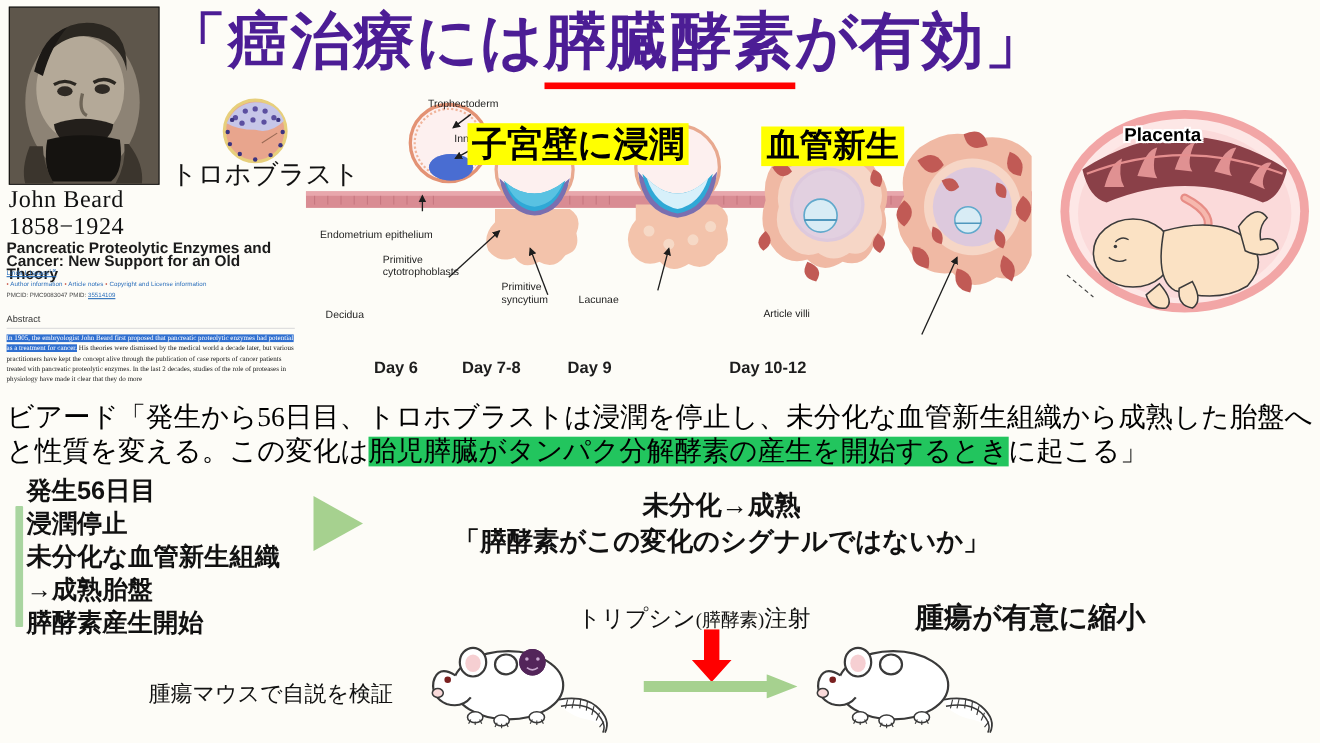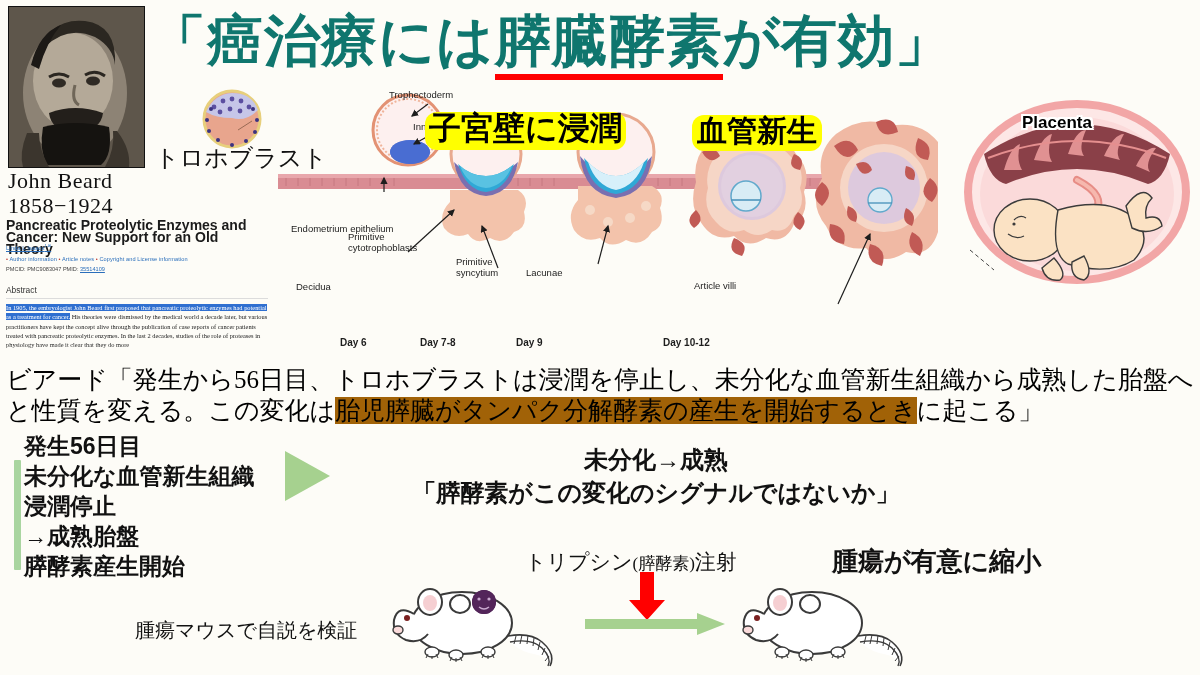--- a/index.html
+++ b/index.html
@@ -7,22 +7,22 @@
     width:1200px;height:675px;
     background:#fdfcf7;
     font-family:"Liberation Sans","DejaVu Sans",sans-serif;
     overflow:hidden;position:relative;
   }
   .slide{position:relative;width:1200px;height:675px;background:#fdfcf7;}
 
   
   #title{
     position:absolute;left:150px;top:2px;width:800px;height:78px;
-    font-family:Liberation Serif, serif;
-    font-size:56px;font-weight:700;color:#0f766e;letter-spacing:1px;
+    font-family:Liberation Mono, monospace;
+    font-size:56px;font-weight:700;color:#4c1d95;letter-spacing:1px;
     white-space:nowrap;line-height:78px;
   }
   #title .ul{
     border-bottom:6px solid #ff0000;padding-bottom:2px;
   }
 
   
   #paper{position:absolute;left:0;top:0;width:278px;height:358px;}
   #portrait{
     position:absolute;left:8px;top:6px;width:135px;height:160px;
@@ -65,27 +65,27 @@
   }
   #abstract-body .hl{background:#2f6fd0;color:#fff;}
   #abstract-fade{
     position:absolute;left:0;top:345px;width:278px;height:16px;
     background:linear-gradient(to bottom,rgba(253,252,247,0),#fdfcf7 80%);
   }
 
   
   #embryo{position:absolute;left:278px;top:82px;width:660px;height:278px;}
   .dlabel{position:absolute;font-size:9.5px;color:#1d1d1d;line-height:11px;white-space:nowrap;}
-  .dayl{position:absolute;font-size:10px;color:#1d1d1d;font-weight:600;margin-top:11px;}
+  .dayl{position:absolute;font-size:15px;color:#1d1d1d;font-weight:600;}
 
   
   .yhl{
     position:absolute;background:#ffff00;color:#000;
-    font-family:Liberation Mono, monospace;
-    font-weight:700;white-space:nowrap;border-radius:12px;
+    font-family:Liberation Serif, serif;
+    font-weight:700;white-space:nowrap;
   }
   #hl-invade{left:425px;top:112px;font-size:32px;padding:1px 4px;line-height:36px;}
   #hl-angio{left:692px;top:115px;font-size:30px;padding:1px 5px;line-height:34px;}
 
   
   #troph{position:absolute;left:196px;top:88px;width:72px;height:62px;}
   #troph-label{
     position:absolute;left:155px;top:142px;font-size:24px;
     font-family:"Liberation Serif","DejaVu Serif",serif;color:#111;white-space:nowrap;
   }
@@ -98,21 +98,21 @@
       -2px 0 #fff,2px 0 #fff,0 -2px #fff,0 2px #fff,
       -2px -2px #fff,2px -2px #fff,-2px 2px #fff,2px 2px #fff;
   }
 
   
   #quote{
     position:absolute;left:6px;top:364px;width:1190px;
     font-family:"Liberation Serif","DejaVu Serif",serif;
     font-size:25px;line-height:31px;color:#000;letter-spacing:0px;
   }
-  #quote .hl{background:#a16207;}
+  #quote .hl{background:#22c55e;}
 
   
   #bracket{
     position:absolute;left:14px;top:460px;width:7px;height:110px;
     background:#a9d5a0;border-radius:1px;
   }
   #list{
     position:absolute;left:24px;top:431px;width:300px;
     font-size:23px;line-height:30px;color:#111;font-weight:600;
   }
@@ -355,21 +355,21 @@
       </g>
       <defs>
         <marker id="ah" markerWidth="7" markerHeight="7" refX="5" refY="3" orient="auto">
           <path d="M0,0 L6,3 L0,6 z" fill="#1d1d1d"></path>
         </marker>
       </defs>
     </svg>
 
     <div class="dlabel" style="left:111px;top:7px;">Trophectoderm</div>
     <div class="dlabel" style="left:135px;top:39px;">Inne</div>
-    <div class="dlabel" style="left:1px;top:141px;padding-left:12px;">Endometrium epithelium</div>
+    <div class="dlabel" style="left:1px;top:126px;padding-left:12px;">Endometrium epithelium</div>
     <div class="dlabel" style="left:70px;top:149px;white-space:pre;"><span>Primitive
 cytotrophoblasts</span></div>
     <div class="dlabel" style="left:178px;top:174px;white-space:pre;"><span>Primitive
 syncytium</span></div>
     <div class="dlabel" style="left:248px;top:185px;">Lacunae</div>
     <div class="dlabel" style="left:18px;top:199px;">Decidua</div>
     <div class="dlabel" style="left:416px;top:198px;">Article villi</div>
 
     <div class="dayl" style="left:62px;top:244px;">Day 6</div>
     <div class="dayl" style="left:142px;top:244px;">Day 7-8</div>
@@ -413,22 +413,22 @@
   </div>
   <div id="placenta-label">Placenta</div>
 
   <div id="quote">
     <span>ビアード「発生から56日目、トロホブラストは浸潤を停止し、未分化な血管新生組織から成熟した胎盤へと性質を変える。この変化は</span><span class="hl">胎児膵臓がタンパク分解酵素の産生を開始するとき</span><span>に起こる」</span>
   </div>
 
   <div id="bracket"></div>
   <div id="list">
     <div>発生56日目</div>
+    <div>浸潤停止</div>
     <div>未分化な血管新生組織</div>
-    <div>浸潤停止</div>
     <div>→成熟胎盤</div>
     <div>膵酵素産生開始</div>
   </div>
 
   <div id="tri"></div>
   <div id="concl">
     <div>未分化→成熟</div>
     <div>「膵酵素がこの変化のシグナルではないか」</div>
   </div>
 

